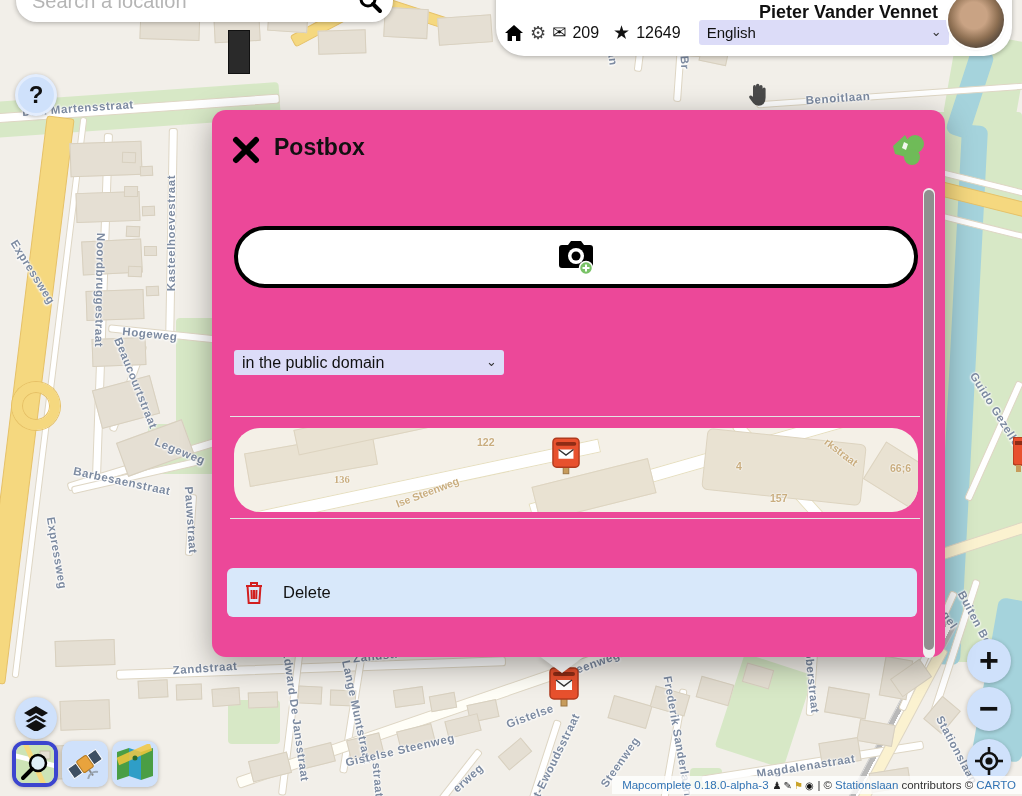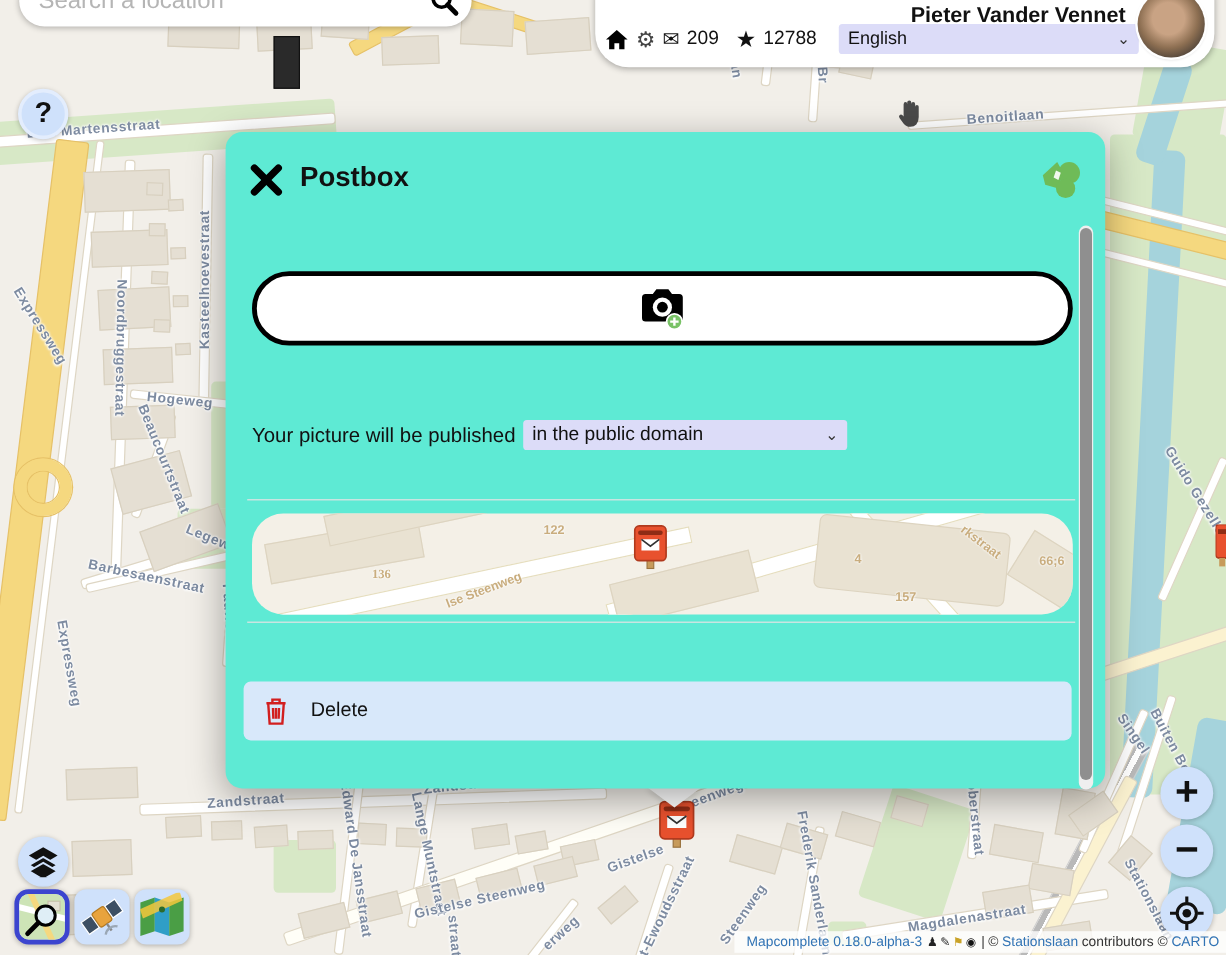--- a/index.html
+++ b/index.html
@@ -32,21 +32,21 @@
   .stat { font-size:16px; color:#111; }
   .sel-wrap { position:relative; display:inline-block; }
   .sel { appearance:none; -webkit-appearance:none; background:#dcdcf8; border:none; border-radius:3px; font-size:15px;
          color:#111; padding:4px 26px 4px 8px; font-family:"Liberation Sans",sans-serif; }
   .chev { position:absolute; right:7px; top:50%; transform:translateY(-58%); font-size:13px; color:#333; pointer-events:none; }
   .avatar { position:absolute; right:8px; top:20px; width:56px; height:56px; border-radius:50%;
             background:radial-gradient(circle at 46% 42%, #c9a384 0 30%, #8d6f52 55%, #57493c 75%, #3a352e 100%);
             box-shadow:0 0 0 2px #fff, 0 1px 3px rgba(0,0,0,.3); }
 
   
-  .modal { position:absolute; left:188px; top:110px; width:733px; height:547px; background:#5eead4; border-radius:14px;
+  .modal { position:absolute; left:212px; top:110px; width:733px; height:547px; background:#ec4899; border-radius:14px;
            box-shadow:0 8px 30px rgba(0,0,0,.35); z-index:10; }
   .modal-tail { position:absolute; left:538px; top:655px; width:0; height:0; border-left:24px solid transparent;
                 border-right:24px solid transparent; border-top:18px solid #fff; z-index:10;
                 filter:drop-shadow(0 3px 2px rgba(0,0,0,.12)); }
   .modal-title { position:absolute; left:62px; top:24px; font-size:23px; font-weight:700; color:#111; }
   .close-x { position:absolute; left:20px; top:26px; width:28px; height:28px; cursor:pointer; }
   .theme-logo { position:absolute; left:678px; top:22px; width:36px; height:36px; }
   .scroll-track { position:absolute; left:711px; top:78px; width:12px; height:470px; background:#efefef; border-radius:6px; }
   .scroll-thumb { position:absolute; left:1px; top:2px; width:10px; height:460px; background:#8f8f8f; border-radius:6px; }
   .add-image-btn { position:absolute; left:22px; top:116px; width:684px; height:62px; border:4px solid #000; border-radius:34px;
@@ -255,21 +255,21 @@
   <div class="user-panel">
     <div class="user-name">Pieter Vander Vennet</div>
     <div class="panel-row">
       <svg width="20" height="20" viewBox="0 0 20 20">
         <path fill="#000" d="M10 2 L19 10 h-2.6 v8 H12 v-5 H8 v5 H3.6 v-8 H1 Z"></path>
       </svg>
       <span style="font-size:18px;color:#444;">⚙</span>
       <span style="font-size:17px;color:#111;">✉</span>
       <span class="stat">209</span>
       <span style="font-size:19px;color:#111;margin-left:8px;">★</span>
-      <span class="stat">12788</span>
+      <span class="stat">12649</span>
       <span class="sel-wrap" style="margin-left:12px;">
         <select class="sel" style="width:250px;">
           <option>English</option>
         </select>
         <span class="chev">⌄</span>
       </span>
       <svg width="20" height="20" viewBox="0 0 20 20" style="margin-left:4px;">
         <path fill="none" stroke="#000" stroke-width="2" d="M12 4 H4 v12 h8"></path>
         <line x1="8" y1="10" x2="18" y2="10" stroke="#000" stroke-width="2"></line>
         <polyline points="14,6 18,10 14,14" fill="none" stroke="#000" stroke-width="2"></polyline>
@@ -306,21 +306,20 @@
         <circle cx="20" cy="17" r="8" fill="#fff"></circle>
         <circle cx="20" cy="17" r="4.5" fill="#000"></circle>
         <circle cx="30" cy="29" r="6.5" fill="#79c267" stroke="#fff" stroke-width="1.5"></circle>
         <line x1="30" y1="25.5" x2="30" y2="32.5" stroke="#fff" stroke-width="2"></line>
         <line x1="26.5" y1="29" x2="33.5" y2="29" stroke="#fff" stroke-width="2"></line>
       </svg>
     </div>
 
 
     <div class="license-row">
-      <span class="license-text">Your picture will be published</span>
       <span class="sel-wrap">
         <select class="sel" style="width:270px;font-size:16px;">
           <option>in the public domain</option>
         </select>
         <span class="chev">⌄</span>
       </span>
     </div>
 
     <div class="divider" style="top:306px;"></div>
 

